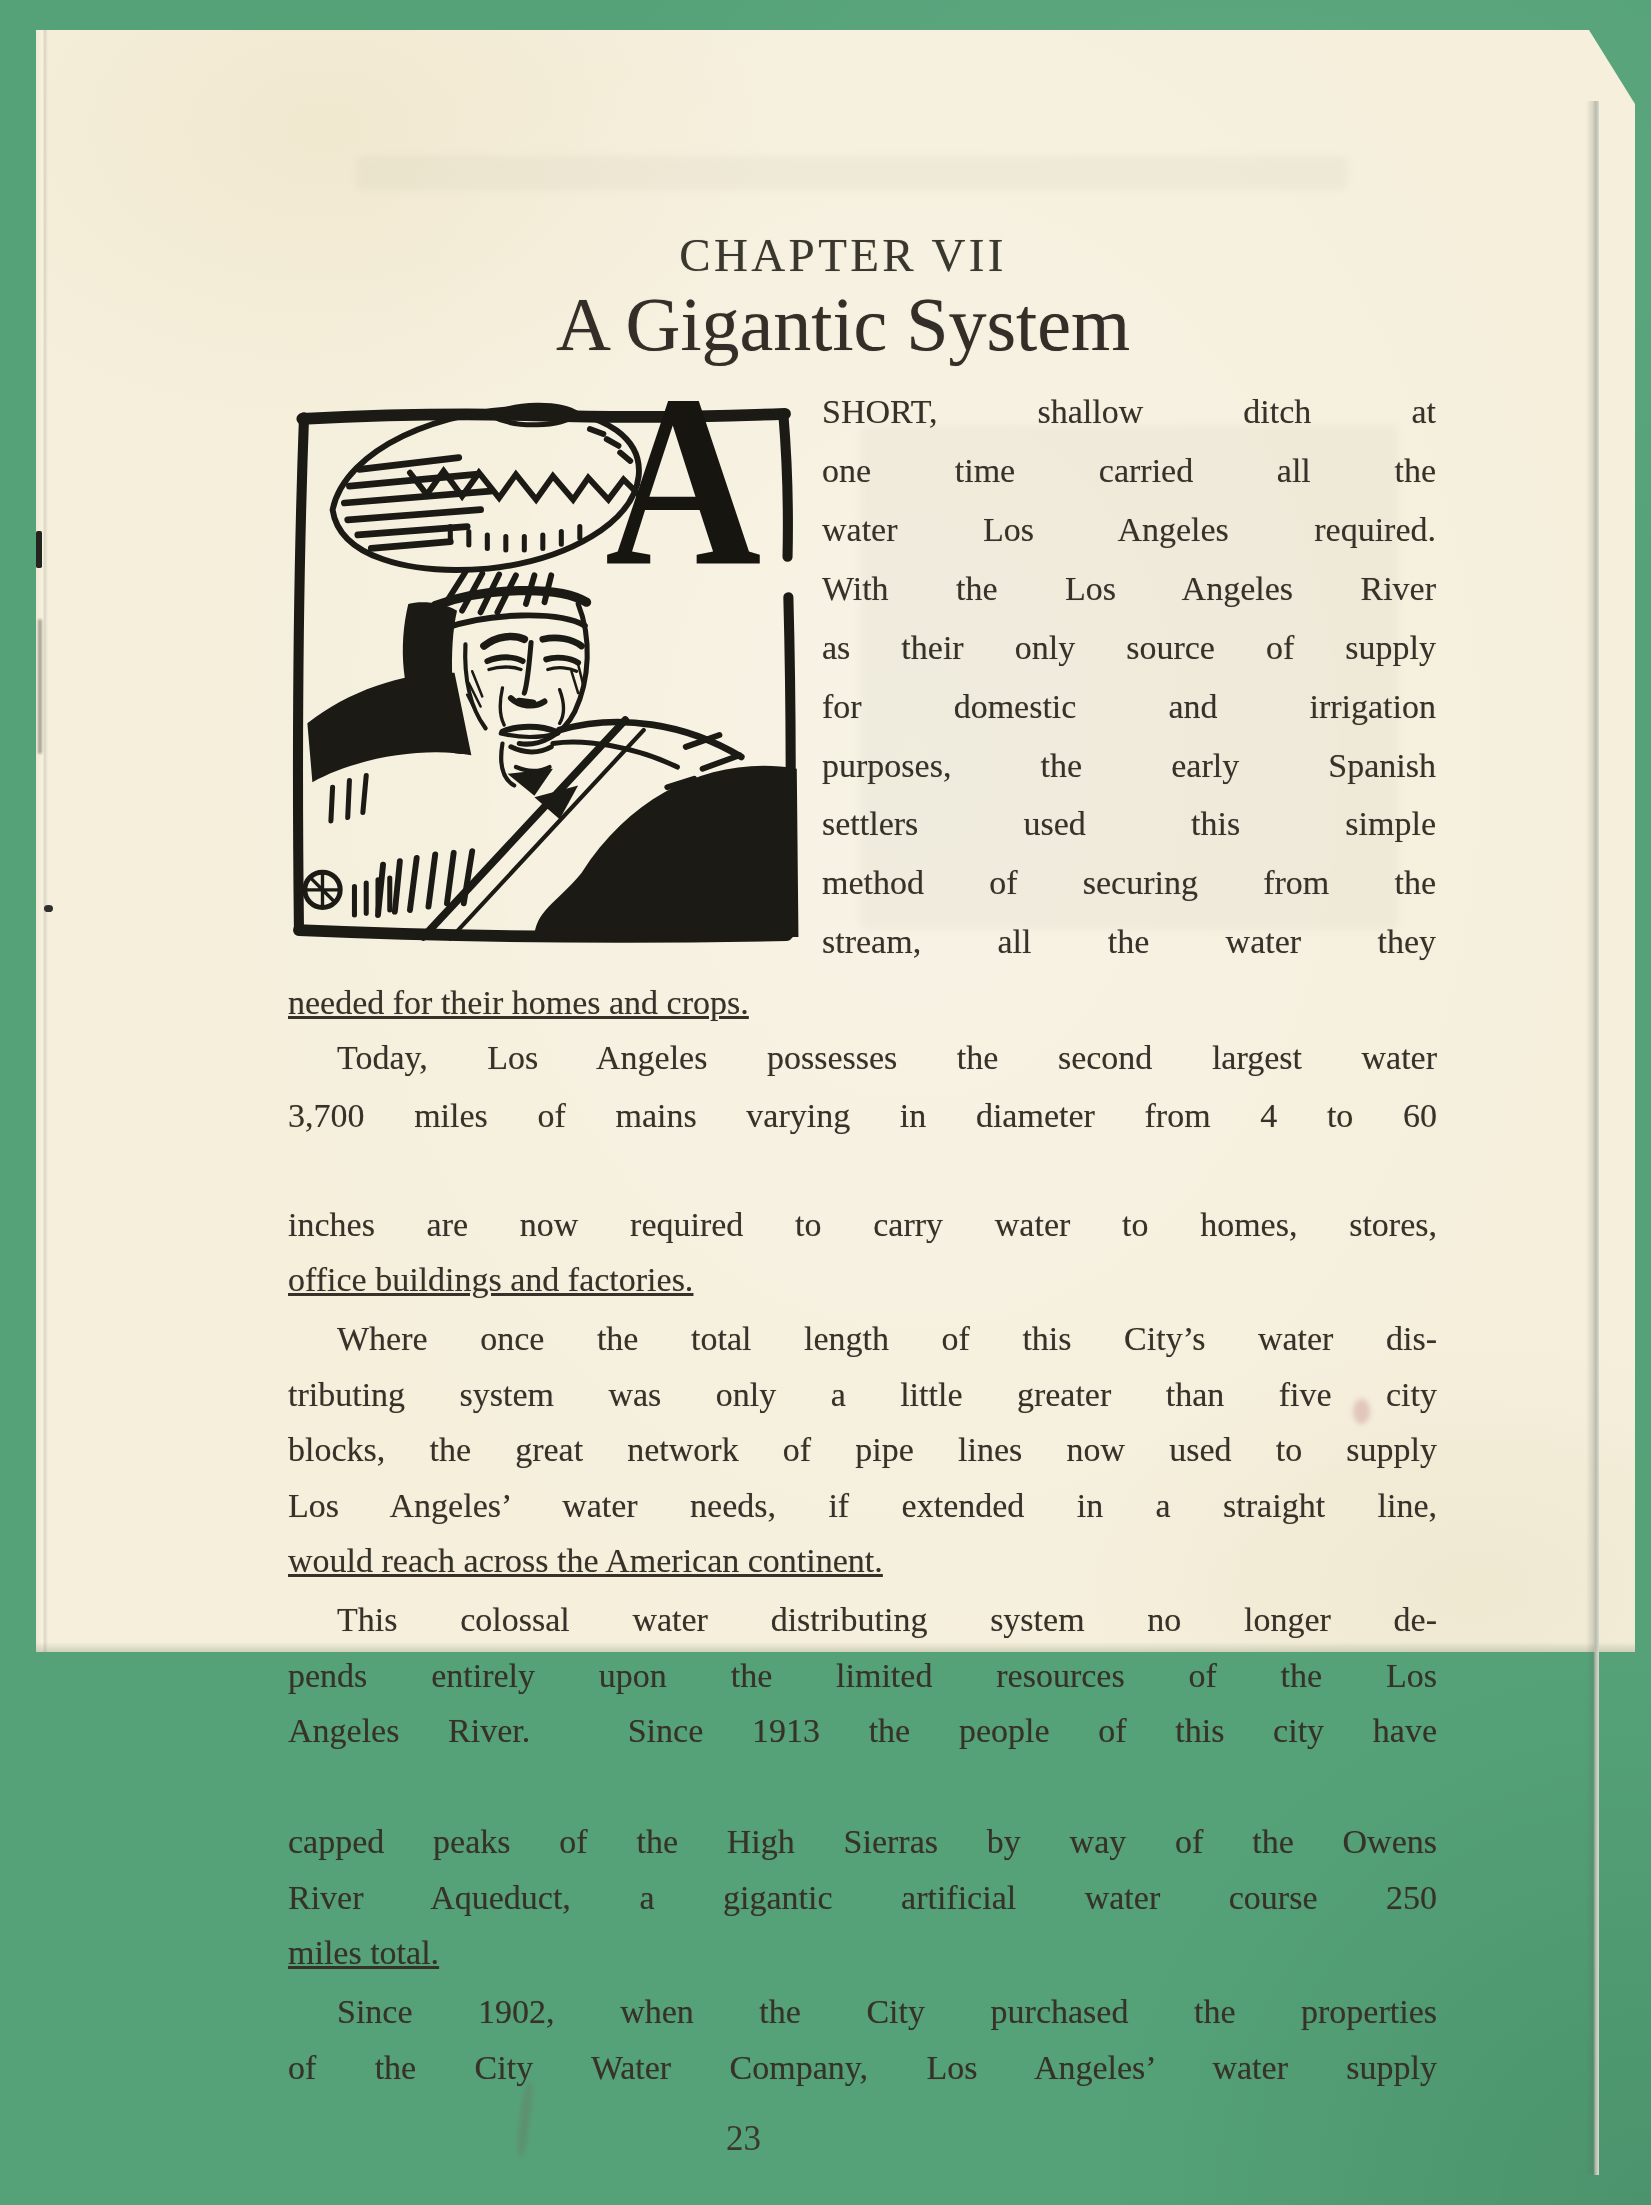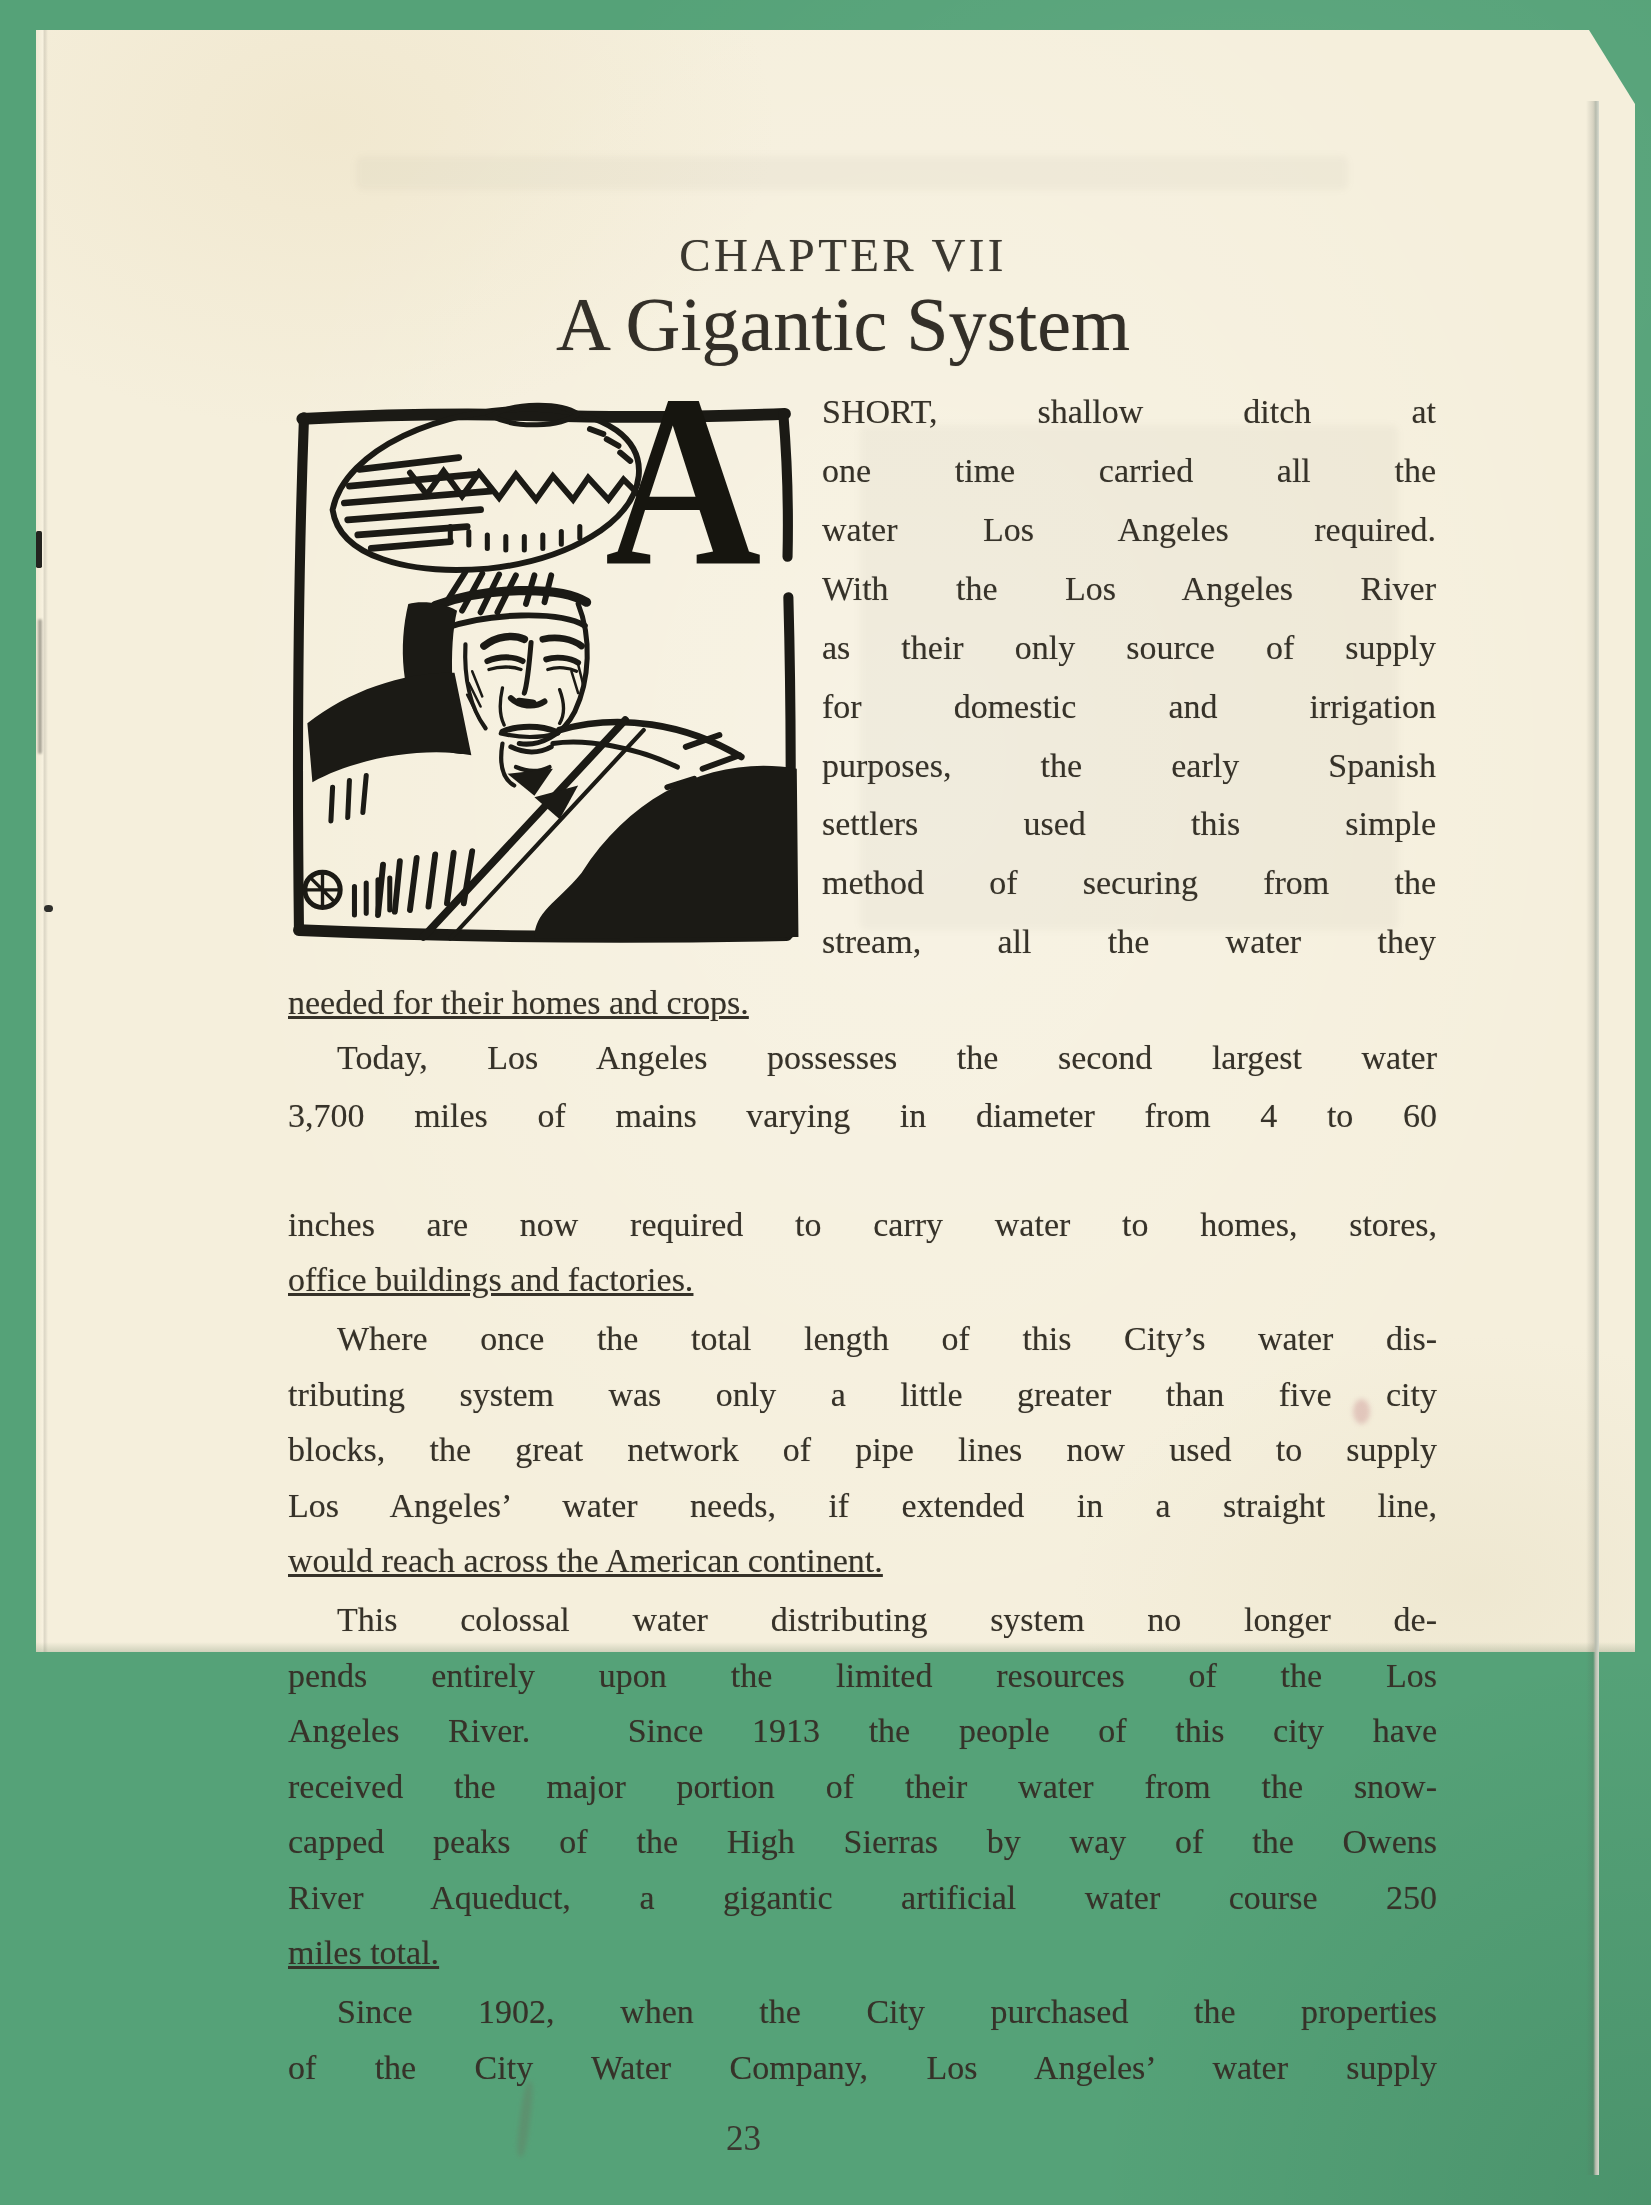--- a/index.html
+++ b/index.html
@@ -168,21 +168,20 @@
 
     <div class="bline fullline indent" style="top:1285px">Where once the total length of this City’s water dis-</div>
     <div class="bline fullline" style="top:1341px">tributing system was only a little greater than five city</div>
     <div class="bline fullline" style="top:1396px">blocks, the great network of pipe lines now used to supply</div>
     <div class="bline fullline" style="top:1452px">Los Angeles’ water needs, if extended in a straight line,</div>
     <div class="bline fullline endline" style="top:1507px">would reach across the American continent.</div>
 
     <div class="bline fullline indent" style="top:1566px">This colossal water distributing system no longer de-</div>
     <div class="bline fullline" style="top:1622px">pends entirely upon the limited resources of the Los</div>
     <div class="bline fullline" style="top:1677px">Angeles River.&nbsp; Since 1913 the people of this city have</div>
-    <div class="bline fullline" style="top:1733px">received the major portion of their water from the snow-</div>
     <div class="bline fullline" style="top:1788px">capped peaks of the High Sierras by way of the Owens</div>
     <div class="bline fullline" style="top:1844px">River Aqueduct, a gigantic artificial water course 250</div>
     <div class="bline fullline endline" style="top:1899px">miles total.</div>
 
     <div class="bline fullline indent" style="top:1958px">Since 1902, when the City purchased the properties</div>
     <div class="bline fullline" style="top:2014px">of the City Water Company, Los Angeles’ water supply</div>
 
     <div class="pagenum">23</div>
 
     <div class="mark m-pink"></div>

